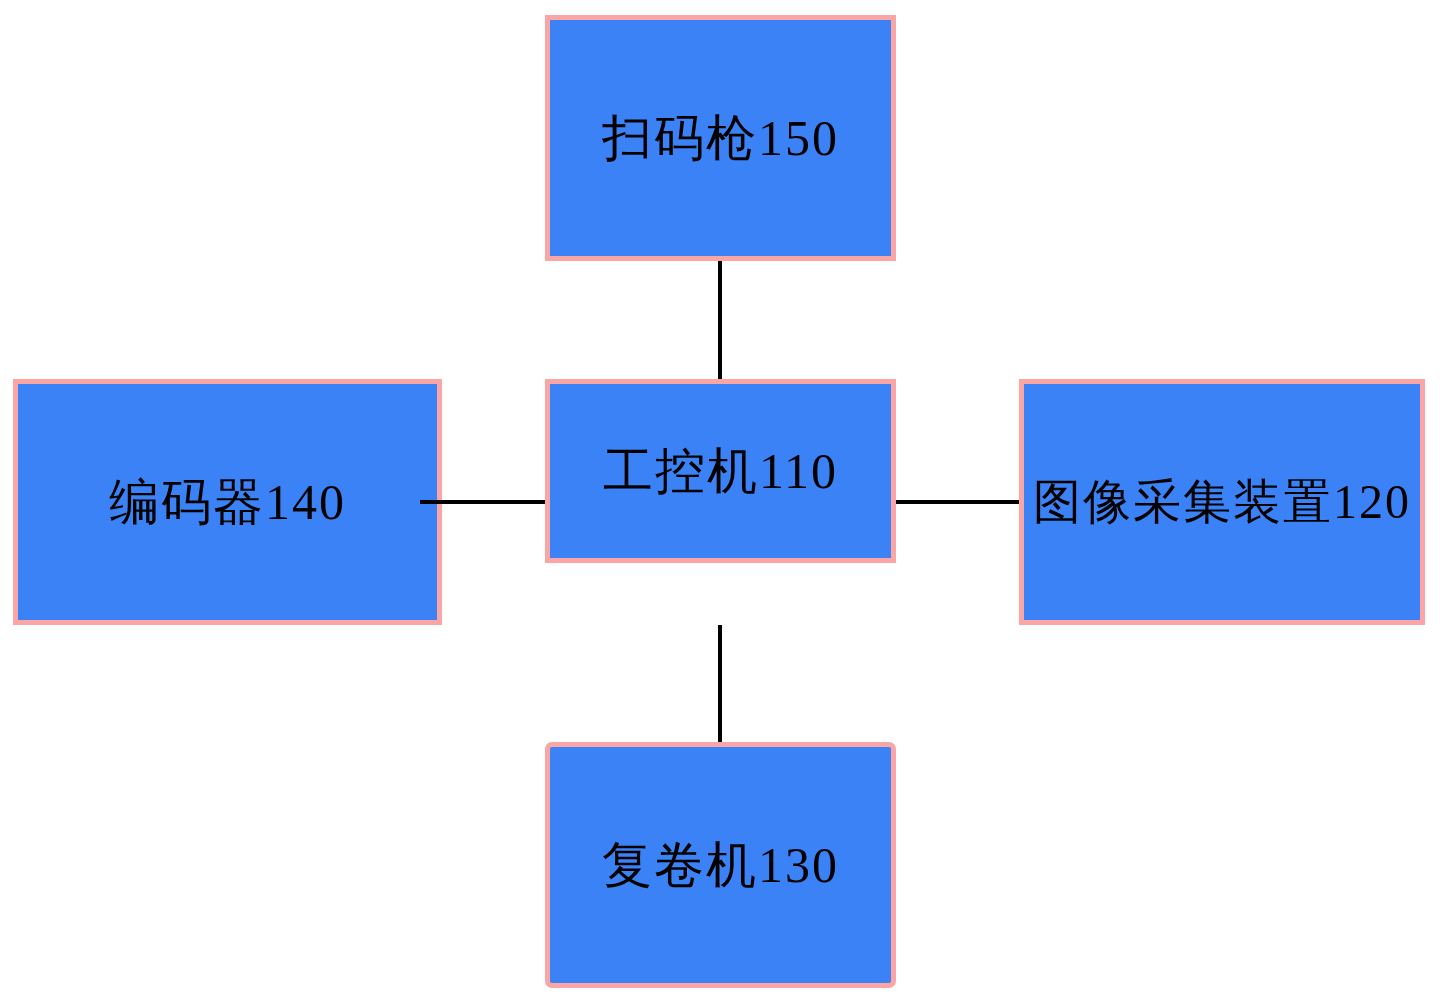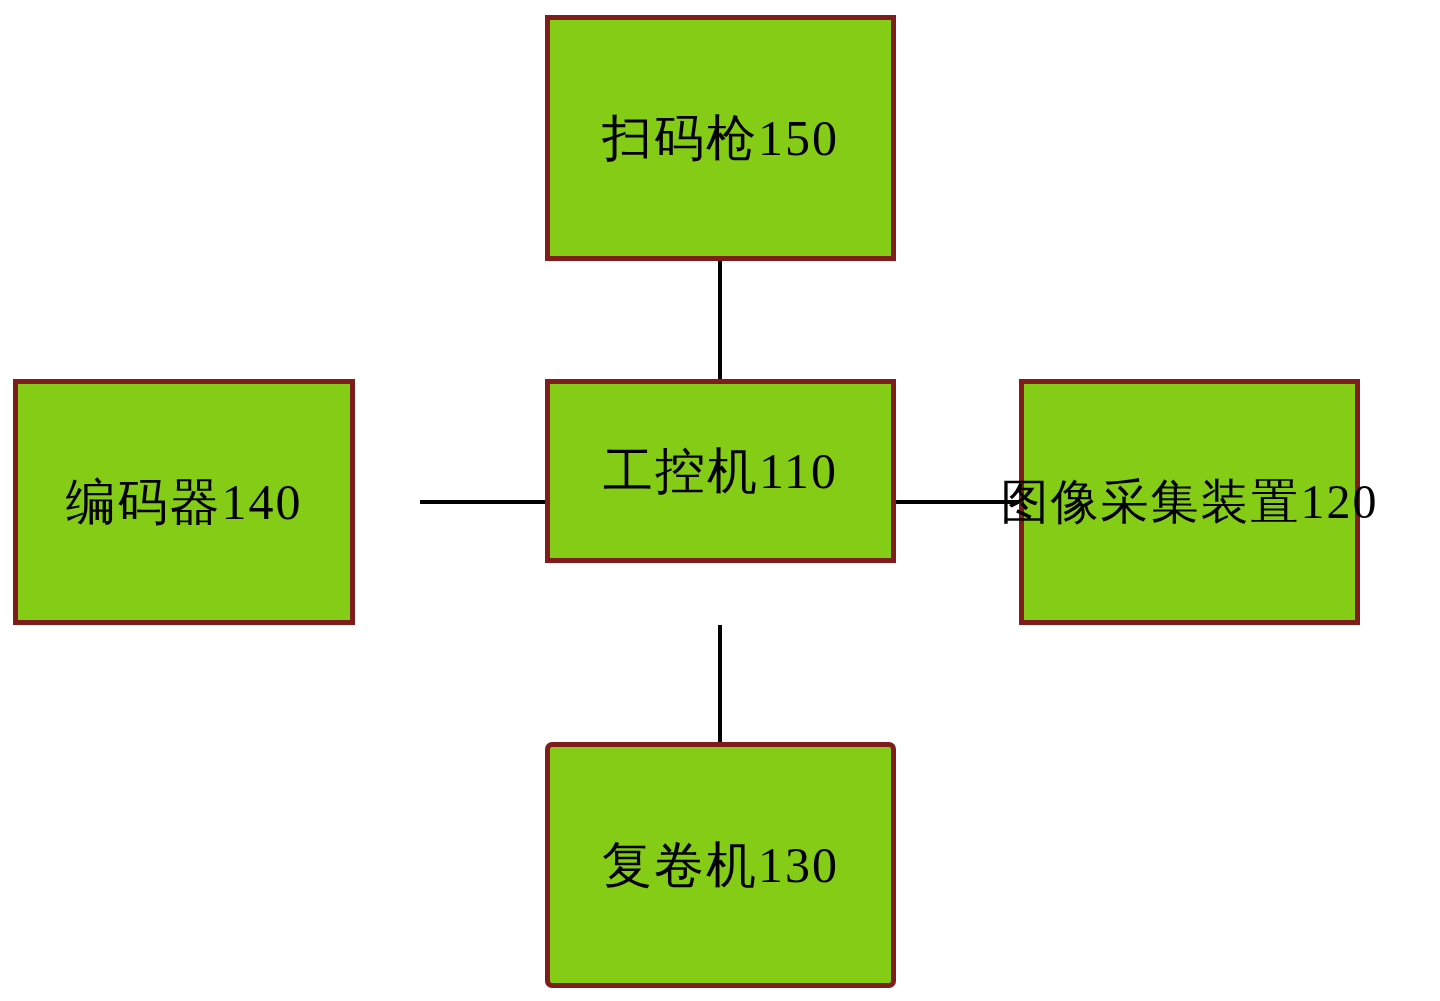--- a/index.html
+++ b/index.html
@@ -10,36 +10,36 @@
   .canvas {
     position: relative;
     width: 1440px;
     height: 1001px;
     background: #ffffff;
     font-family: "Liberation Serif", "DejaVu Serif", serif;
     overflow: hidden;
   }
   .node {
     position: absolute;
-    border: 5px solid #7f1d1d;
-    background: #84cc16;
+    border: 5px solid #fca5a5;
+    background: #3b82f6;
     display: flex;
     align-items: center;
     justify-content: center;
     box-sizing: border-box;
     color: #000000;
     font-size: 50px;
     letter-spacing: 2px;
     white-space: nowrap;
   }
   
   .node-scanner   { left: 545px;  top: 15px;  width: 351px; height: 246px; }
   .node-ipc       { left: 545px;  top: 379px; width: 351px; height: 184px; }
-  .node-encoder   { left: 13px;   top: 379px; width: 342px; height: 246px; text-align: center; }
-  .node-imgcap    { left: 1019px; top: 379px; width: 341px; height: 246px; font-size: 48px; justify-content: center; }
+  .node-encoder   { left: 13px;   top: 379px; width: 429px; height: 246px; text-align: center; }
+  .node-imgcap    { left: 1019px; top: 379px; width: 406px; height: 246px; font-size: 48px; justify-content: center; }
   .node-rewinder  { left: 545px;  top: 742px; width: 351px; height: 246px; border-radius: 7px; }
 
   .connector {
     position: absolute;
     background: #000000;
   }
   
   .conn-top    { left: 718px; top: 261px; width: 4px;  height: 118px; }
   
   .conn-bottom { left: 718px; top: 625px; width: 4px;  height: 117px; }

